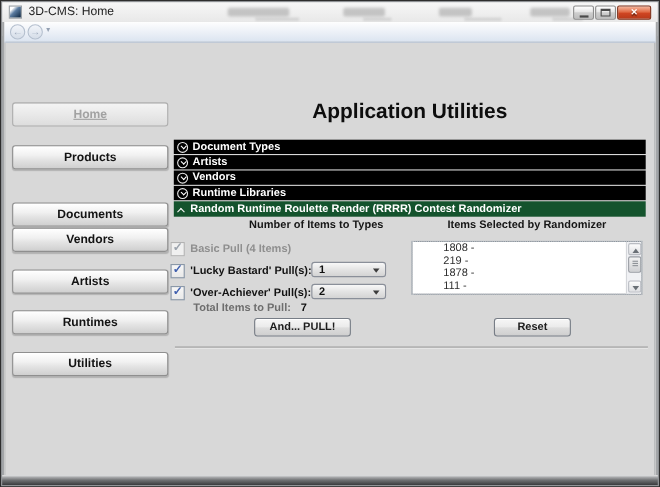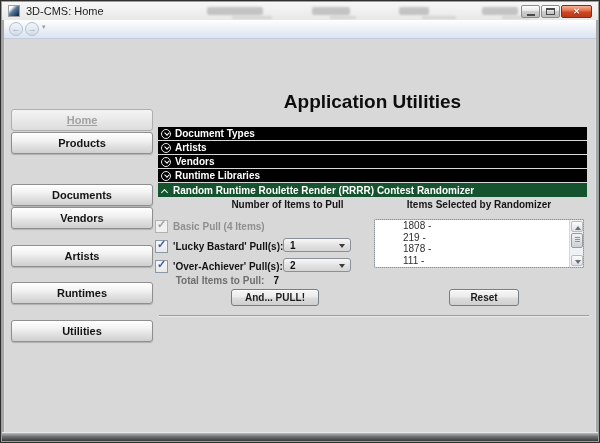--- a/index.html
+++ b/index.html
@@ -165,21 +165,21 @@
       <span>←</span>
     </div>
     <div class="navbtn fwd">
       <span>→</span>
     </div>
     <span class="nav-drop">▾</span>
   </div>
 
   <div class="client">
 
-    <button class="side-btn disabled" style="top:70px;text-decoration:underline;">Home</button>
+    <button class="side-btn disabled" style="top:54px;text-decoration:underline;">Home</button>
     <button class="side-btn" style="top:93px;">Products</button>
     <button class="side-btn" style="top:145px;">Documents</button>
     <button class="side-btn" style="top:168px;">Vendors</button>
     <button class="side-btn" style="top:206px;">Artists</button>
     <button class="side-btn" style="top:243px;">Runtimes</button>
     <button class="side-btn" style="top:281px;">Utilities</button>
 
     <div class="page-title">Application Utilities</div>
 
     <div class="expanders">
@@ -198,21 +198,21 @@
       <div class="exp">
         <span class="circ"></span>
         <span>Runtime Libraries</span>
       </div>
       <div class="exp active">
         <span class="chev-up"></span>
         <span>Random Runtime Roulette Render (RRRR) Contest Randomizer</span>
       </div>
     </div>
 
-    <div class="col-head left">Number of Items to Pull</div>
+    <div class="col-head left">Number of Items to Types</div>
     <div class="col-head right">Items Selected by Randomizer</div>
 
     <div class="row" style="left:150px;top:181px;">
       <span class="cb disabled">
         <span class="check">✓</span>
       </span>
       <span class="cb-label dim">Basic Pull (4 Items)</span>
     </div>
 
     <div class="row" style="left:150px;top:201px;">

